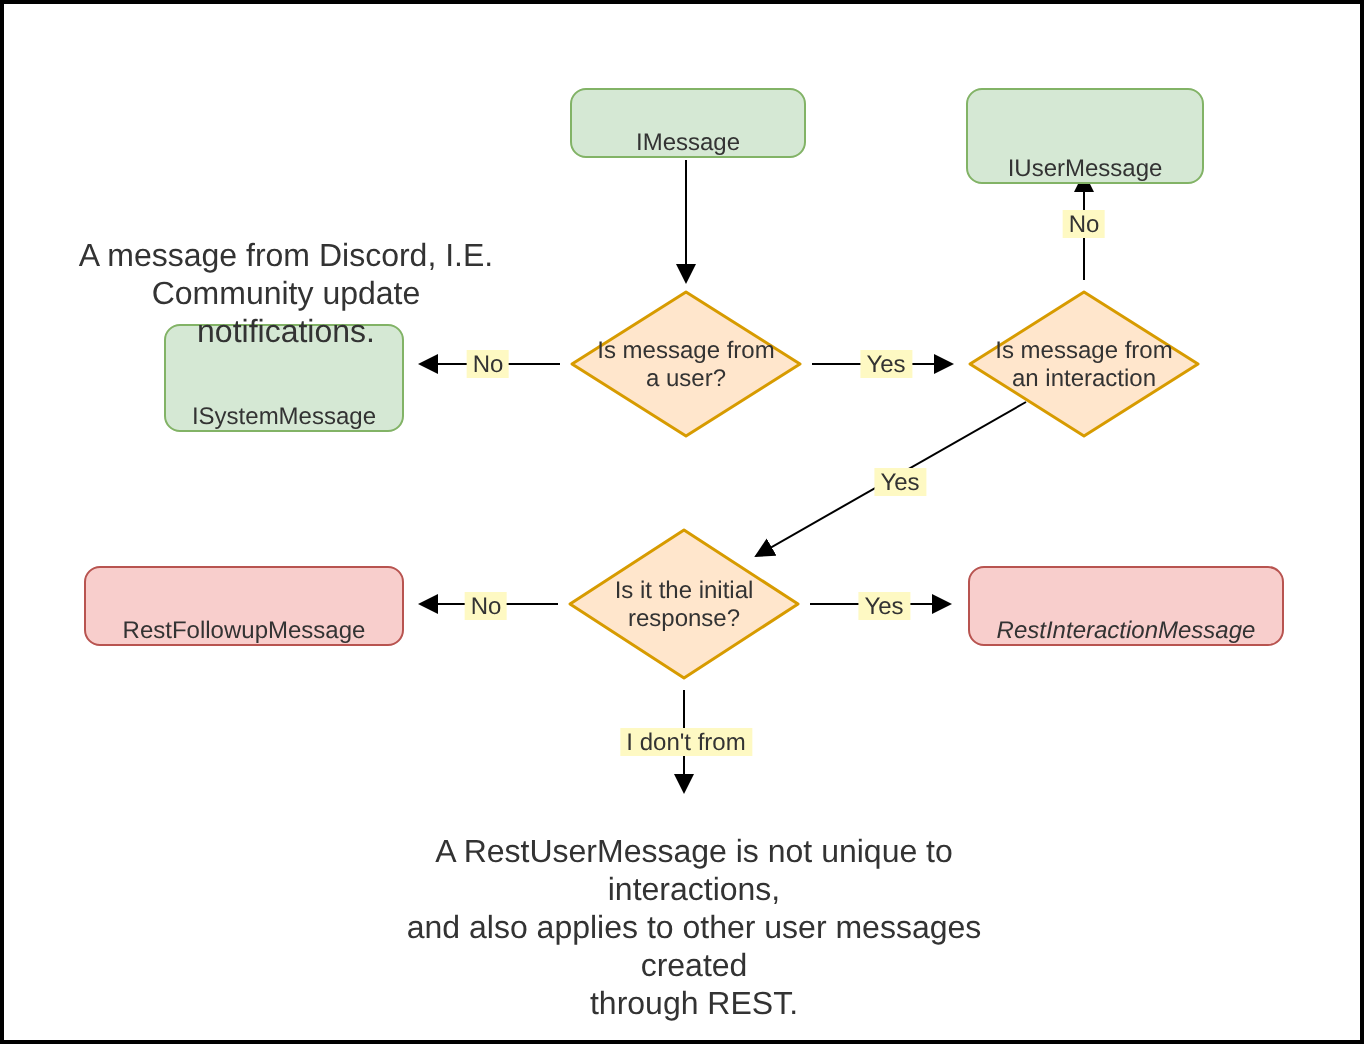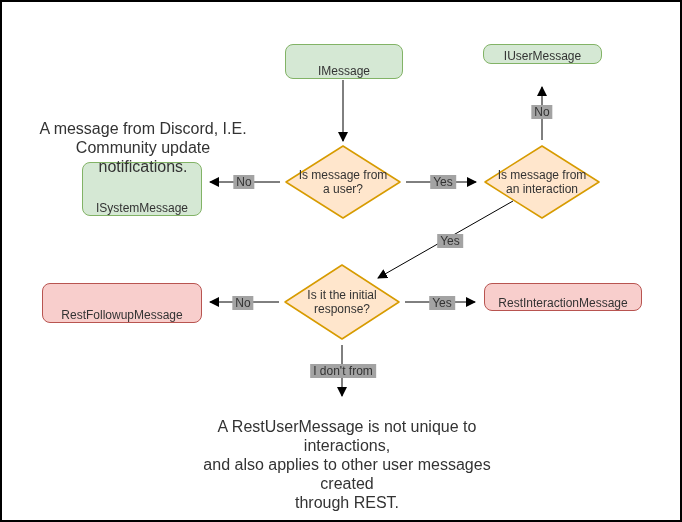--- a/index.html
+++ b/index.html
@@ -32,21 +32,21 @@
   .diamond-node svg { position: absolute; left: 0; top: 0; overflow: visible; }
   .diamond-label {
     position: absolute; left: 0; top: 0; right: 0; bottom: 0;
     display: flex; align-items: center; justify-content: center;
     text-align: center; font-size: 12px; line-height: 1.2;
     white-space: pre-line;
   }
   .edge-label {
     position: absolute;
     transform: translate(-50%, -50%);
-    background: #a3a3a3;
+    background: #fef9c3;
     padding: 0 3px;
     font-size: 12px;
     white-space: nowrap;
   }
   .annotation {
     position: absolute;
     text-align: center;
     font-size: 16px;
     line-height: 1.18;
     white-space: pre-line;
@@ -70,33 +70,33 @@
     <path d="M511 199 L376 276" stroke="#000000" stroke-width="1" fill="none" marker-end="url(#arrow)"></path>
     <path d="M277 300 L208 300" stroke="#000000" stroke-width="1" fill="none" marker-end="url(#arrow)"></path>
     <path d="M403 300 L473 300" stroke="#000000" stroke-width="1" fill="none" marker-end="url(#arrow)"></path>
     <path d="M340 343 L340 394" stroke="#000000" stroke-width="1" fill="none" marker-end="url(#arrow)"></path>
   </svg>
 
   <div class="rect-node green-node" style="left:283px; top:42px; width:118px; height:35px;">
     <span>IMessage</span>
   </div>
 
-  <div class="rect-node green-node" style="left:481px; top:42px; width:119px; height:20px;">
+  <div class="rect-node green-node" style="left:481px; top:42px; width:119px; height:48px;">
     <span>IUserMessage</span>
   </div>
 
   <div class="rect-node green-node" style="left:80px; top:160px; width:120px; height:54px;">
     <span>ISystemMessage</span>
   </div>
 
   <div class="rect-node red-node" style="left:40px; top:281px; width:160px; height:40px;">
     <span>RestFollowupMessage</span>
   </div>
 
-  <div class="rect-node red-node" style="left:482px; top:281px; width:158px; height:28px;">
+  <div class="rect-node red-node" style="left:482px; top:281px; width:158px; height:40px;font-style:italic;">
     <span>RestInteractionMessage</span>
   </div>
 
 
   <div class="diamond-node" style="left:283px; top:143px; width:116px; height:74px;">
     <svg width="116" height="74" viewBox="0 0 116 74">
       <polygon points="58,1 115,37 58,73 1,37" fill="#ffe6cc" stroke="#d79b00" stroke-width="1.5" stroke-linejoin="round"></polygon>
     </svg>
     <div class="diamond-label">Is message from
 a user?</div>

